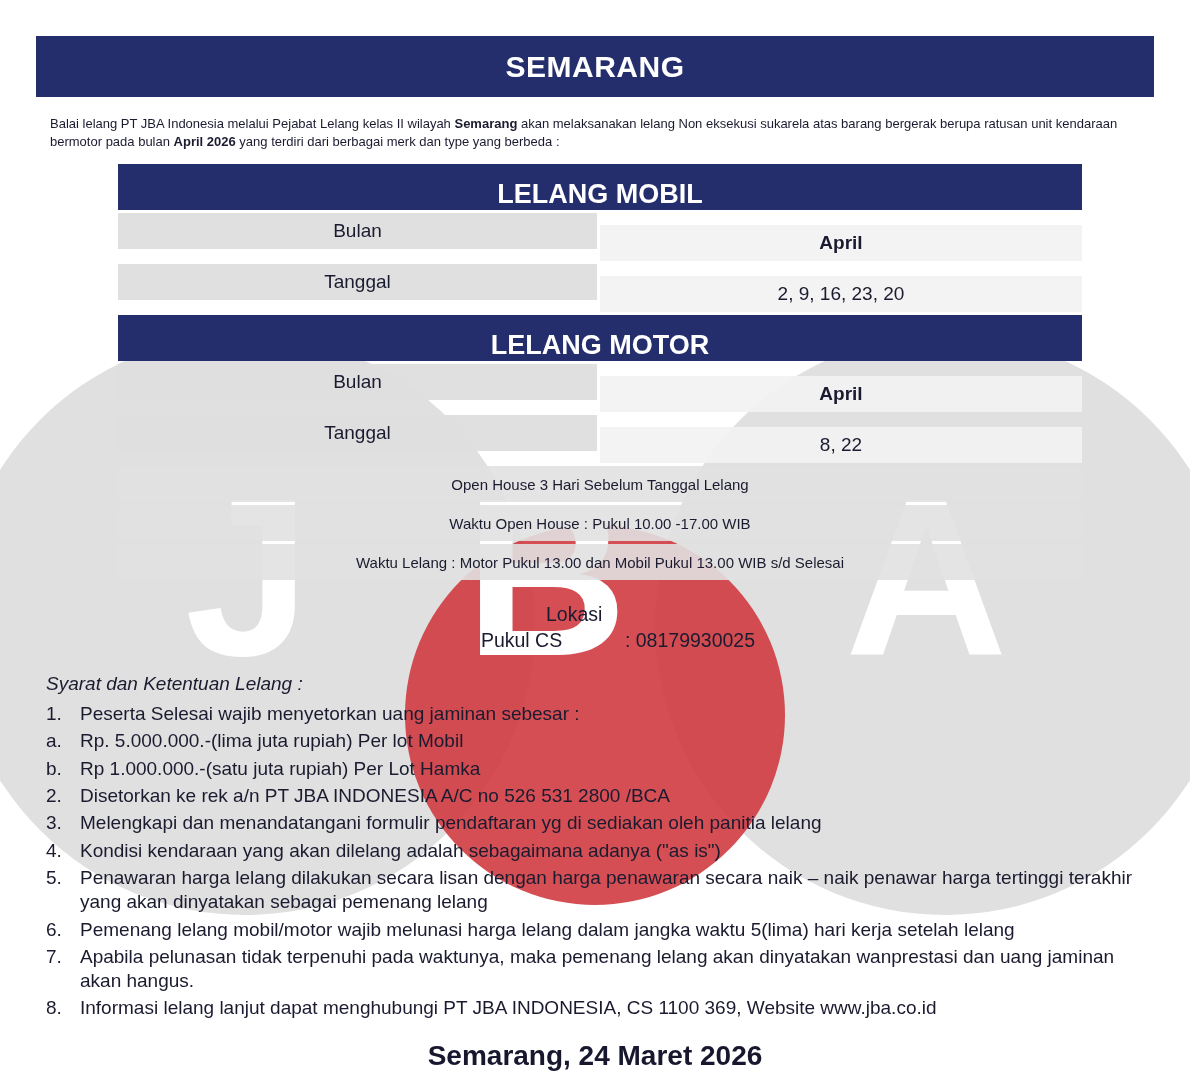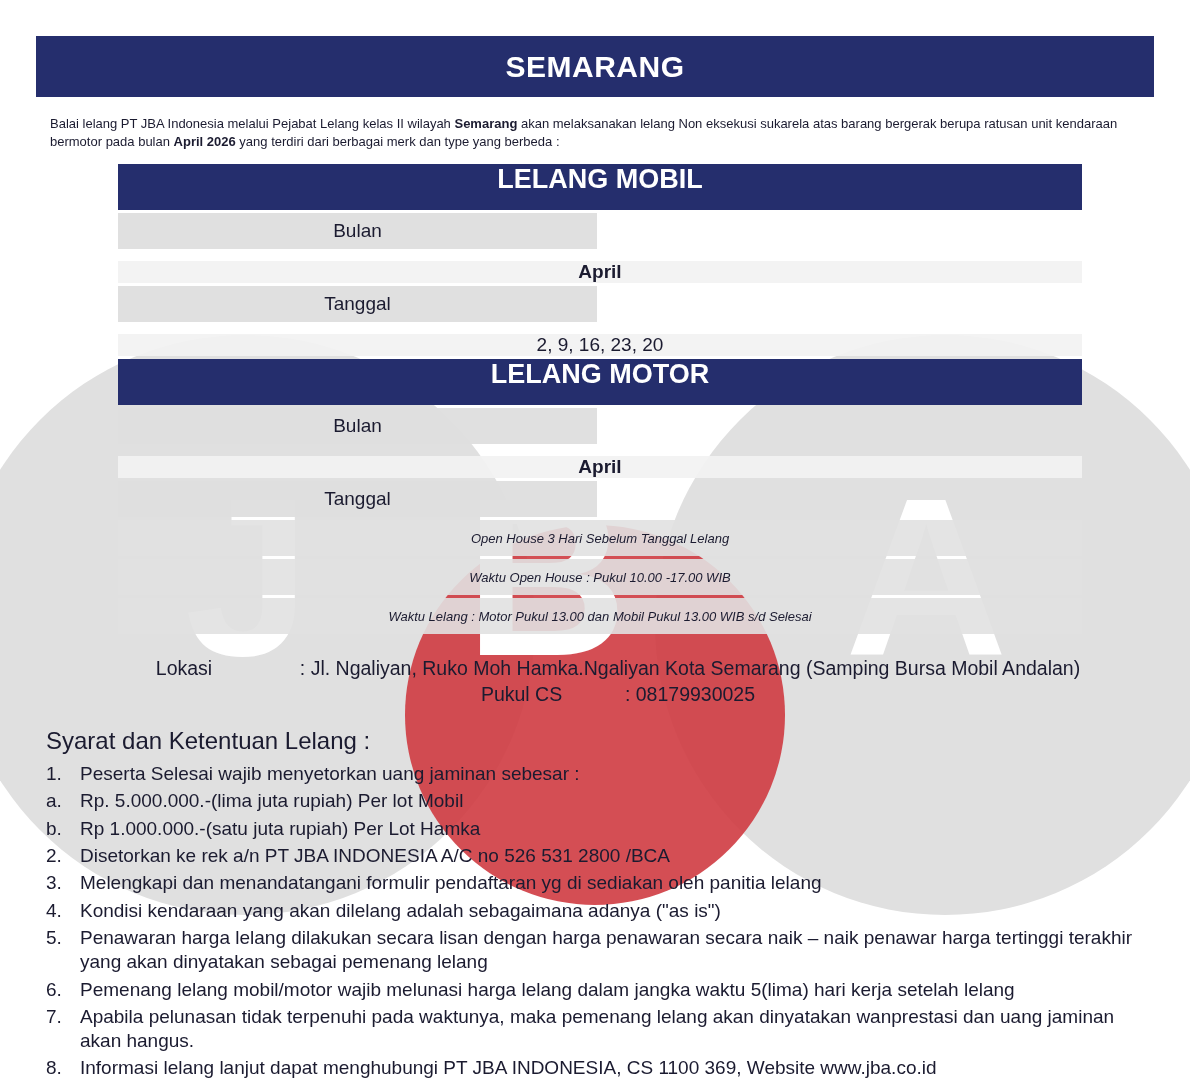--- a/index.html
+++ b/index.html
@@ -20,33 +20,33 @@
 
   .content { position:relative; z-index:1; }
 
   .header-bar { margin:36px 36px 0 36px; height:61px; background:#252e6d; display:flex; align-items:center; justify-content:center; }
   .header-title { color:#fff; font-size:30px; font-weight:700; letter-spacing:.5px; }
 
   .intro { margin:18px 38px 0 50px; font-size:13px; line-height:1.36; }
   .b { font-weight:700; }
 
   .tables { width:964px; margin:14px 0 0 118px; }
-  .t-head { height:46px; background:#252e6d; color:#fff; font-weight:700; font-size:27px; display:flex; align-items:flex-start; justify-content:center; margin-bottom:3px; }
-  .t-row { display:flex; margin-bottom:3px;flex-direction:column; }
+  .t-head { height:46px; background:#252e6d; color:#fff; font-weight:700; font-size:27px; display:flex; align-items:flex-end; justify-content:center; margin-bottom:3px; }
+  .t-row { display:flex; margin-bottom:3px; }
   .t-cell { height:36px; display:flex; align-items:center; justify-content:center; font-size:19px; }
   .t-cell.left { width:479px; background:rgba(222,222,222,.95); margin-right:3px; }
   .t-cell.right { flex:1; background:rgba(242,242,242,.92);margin-top:12px; }
-  .t-note { height:36px; background:rgba(225,225,225,.9); display:flex; align-items:center; justify-content:center; font-size:13px; margin-bottom:3px;font-style:italic; }
+  .t-note { height:36px; background:rgba(225,225,225,.9); display:flex; align-items:center; justify-content:center; font-size:15px; margin-bottom:3px; }
 
   .contact { margin:22px 0 0 46px; font-size:19.5px; line-height:1.3; }
   .contact-row { display:flex;justify-content:center; }
   .contact-label { width:144px; flex:none; }
 
   .terms { margin:20px 36px 0 46px; font-size:19px; }
-  .terms-heading { margin-bottom:7px; font-size:24px; }
+  .terms-heading { margin-bottom:7px; font-size:19px;font-style:italic; }
   .term-item { display:flex; line-height:1.28; margin-bottom:3px; }
   .term-marker { width:34px; flex:none; }
   .term-text { flex:1; }
 
   .footer { text-align:center; margin-top:16px; font-size:28px; font-weight:700; line-height:1.35; color:#17172e; }
 </style>
 </head>
 <body>
 
 <div class="page">
@@ -84,32 +84,32 @@
 
       <div class="t-head">
         <span>LELANG MOTOR</span>
       </div>
       <div class="t-row">
         <div class="t-cell left">Bulan</div>
         <div class="t-cell right b">April</div>
       </div>
       <div class="t-row">
         <div class="t-cell left">Tanggal</div>
+        <div class="t-cell right">8, 22</div>
       </div>
 
       <div class="t-note">Open House 3 Hari Sebelum Tanggal Lelang</div>
       <div class="t-note">Waktu Open House : Pukul 10.00 -17.00 WIB</div>
       <div class="t-note">Waktu Lelang : Motor Pukul 13.00 dan Mobil Pukul 13.00 WIB s/d Selesai</div>
 
     </div>
 
     <div class="contact">
       <div class="contact-row">
         <div class="contact-label">Lokasi</div>
-        <div class="contact-value">: Jl. Ngaliyan, Ruko Moh Hamka.Ngaliyan Kota Semarang (Samping Bursa Mobil Andalan)</div>
       </div>
       <div class="contact-row">
         <div class="contact-label">Pukul CS</div>
         <div class="contact-value">: 08179930025</div>
       </div>
     </div>
 
     <div class="terms">
       <div class="terms-heading">Syarat dan Ketentuan Lelang :</div>
 

